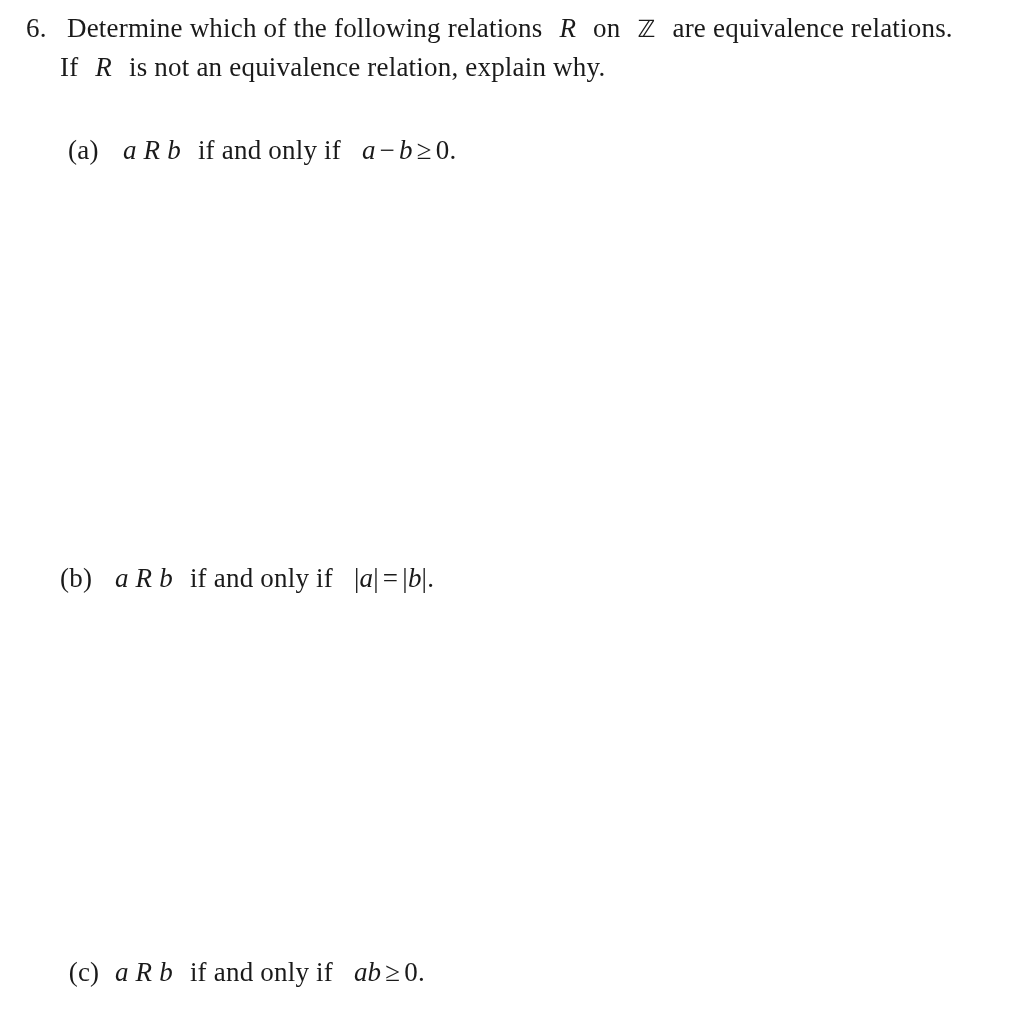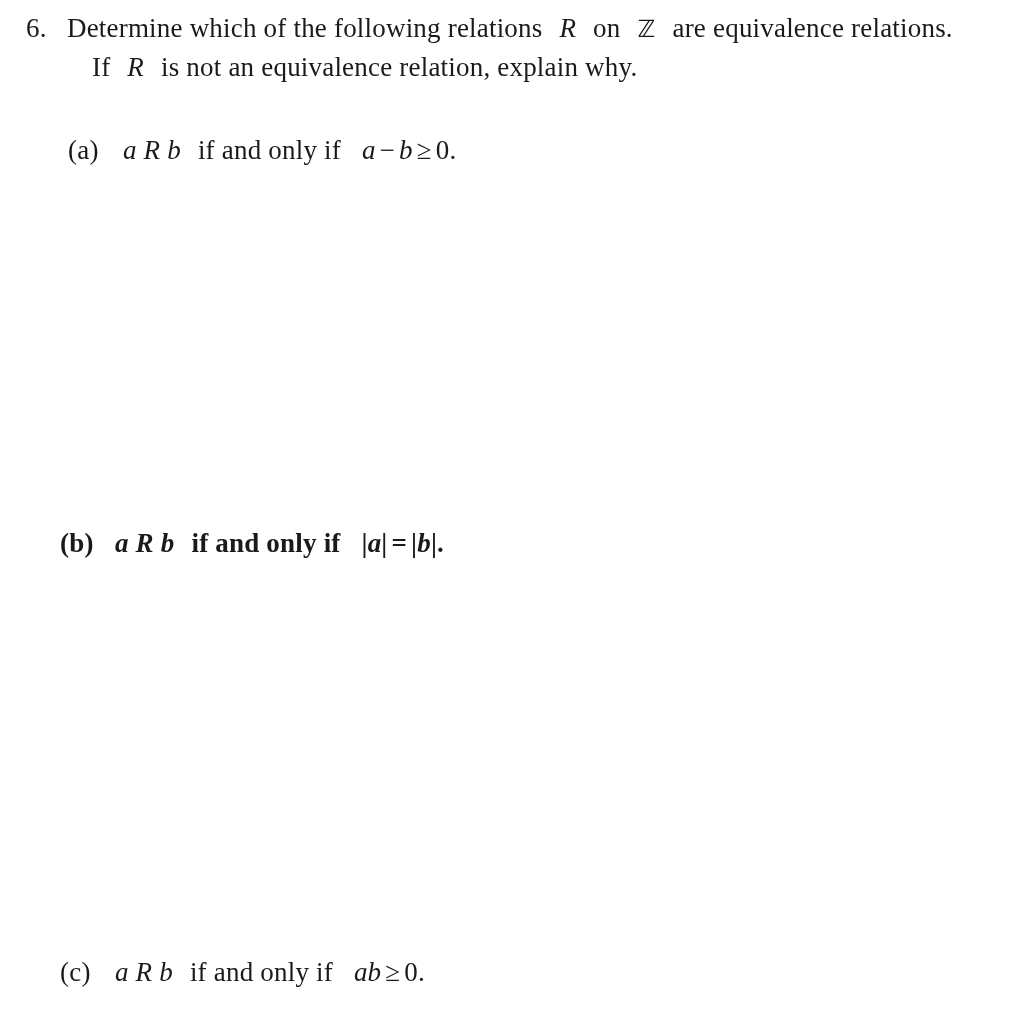--- a/index.html
+++ b/index.html
@@ -52,45 +52,45 @@
 
   <div class="line" style="left:26px; top:12px;">
     <span class="num">6.</span>
     <span>Determine which of the following relations</span>
     <span class="sp"></span><span class="mi">R</span><span class="sp"></span>
     <span>on</span>
     <span class="sp"></span><span class="bb">ℤ</span><span class="sp"></span>
     <span>are equivalence relations.</span>
   </div>
 
-  <div class="line" style="left:60px; top:51px;margin-left:32px;">
+  <div class="line" style="left:60px; top:51px;">
     <span>If</span>
     <span class="sp"></span><span class="mi">R</span><span class="sp"></span>
     <span>is not an equivalence relation, explain why.</span>
   </div>
 
   <div class="line" style="left:68px; top:134px;">
     <span class="label">(a)</span>
     <span class="mi">a</span>
     <span class="mi">R</span>
     <span class="mi">b</span>
     <span class="sp"></span><span>if and only if</span><span class="sp2"></span>
     <span class="mi">a</span><span class="op">−</span><span class="mi">b</span><span class="op">≥</span><span>0</span><span>.</span>
   </div>
 
-  <div class="line" style="left:60px; top:527px;font-weight:bold;">
+  <div class="line" style="left:60px; top:562px;">
     <span class="label">(b)</span>
     <span class="mi">a</span>
     <span class="mi">R</span>
     <span class="mi">b</span>
     <span class="sp"></span><span>if and only if</span><span class="sp2"></span>
     <span>|</span><span class="mi">a</span><span>|</span><span class="op">=</span><span>|</span><span class="mi">b</span><span>|</span><span>.</span>
   </div>
 
-  <div class="line" style="left:60px; top:956px;">
+  <div class="line" style="left:60px; top:956px;text-align:center;">
     <span class="label">(c)</span>
     <span class="mi">a</span>
     <span class="mi">R</span>
     <span class="mi">b</span>
     <span class="sp"></span><span>if and only if</span><span class="sp2"></span>
     <span class="mi">ab</span><span class="op">≥</span><span>0</span><span>.</span>
   </div>
 
 </div>
 

